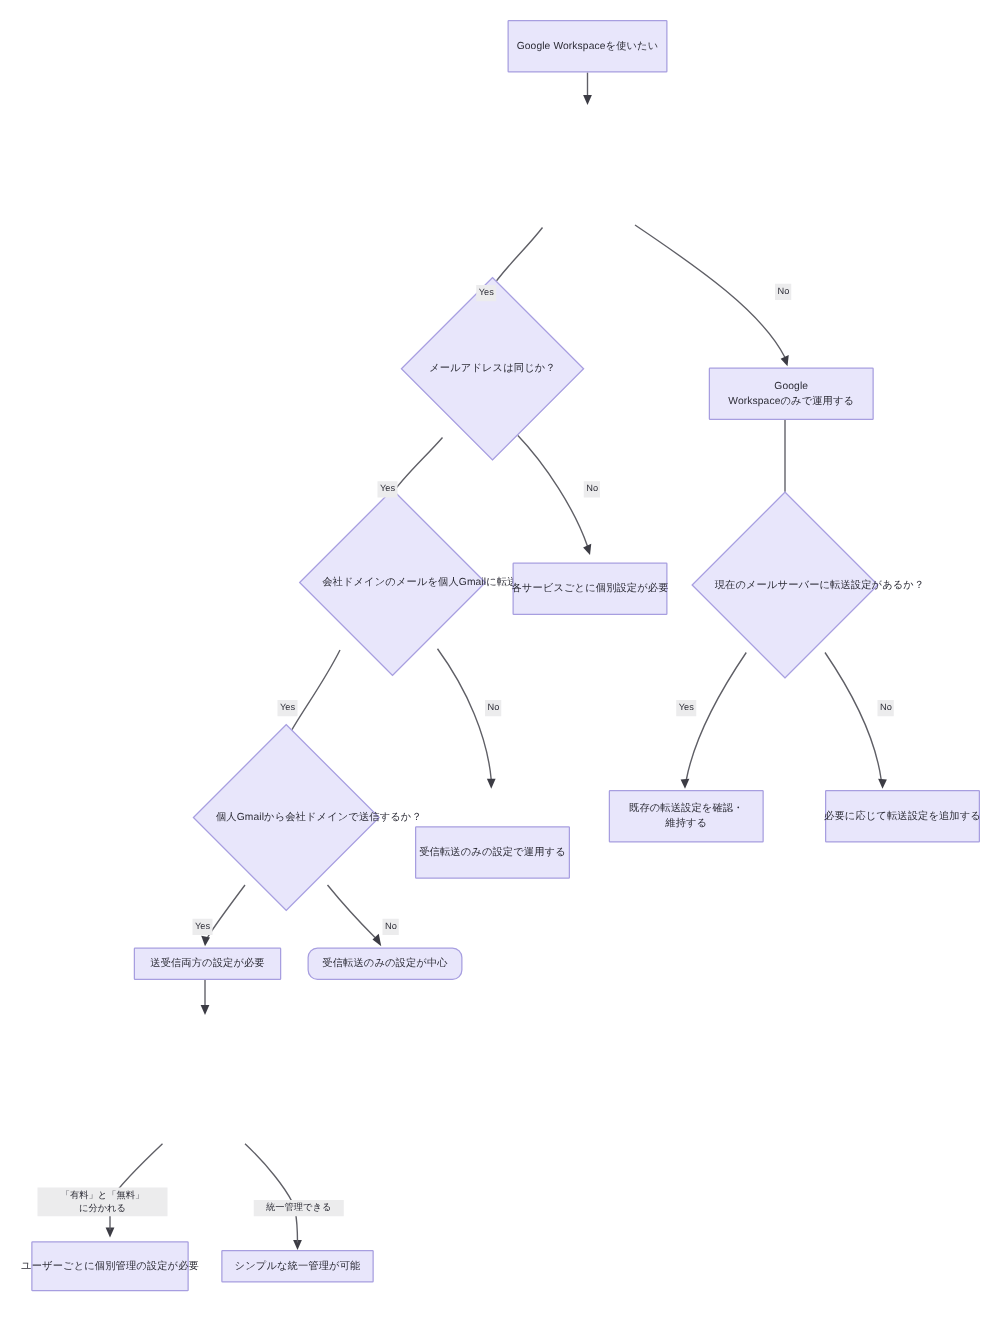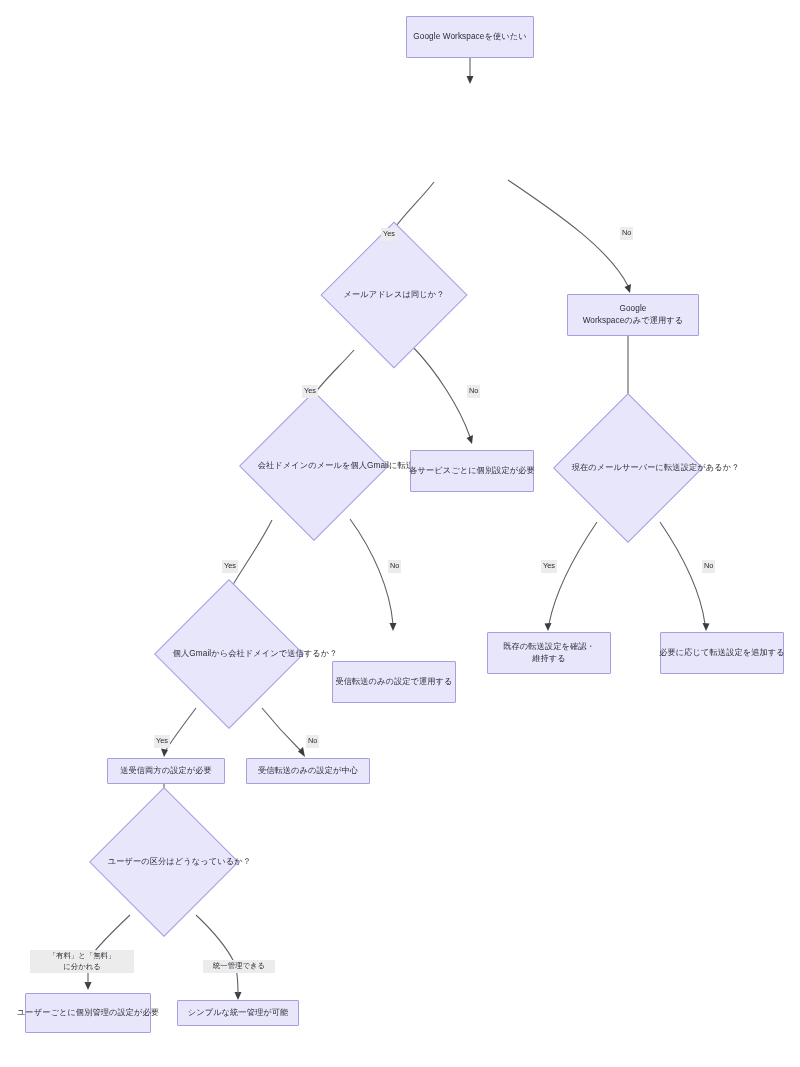--- a/index.html
+++ b/index.html
@@ -237,28 +237,24 @@
   </div>
 
   <div class="node rect" style="left:660px; top:632px; width:124px; height:42px;">
     <span class="node-label">必要に応じて転送設定を追加する</span>
   </div>
 
   <div class="node rect" style="left:107px; top:758px; width:118px; height:26px;">
     <span class="node-label">送受信両方の設定が必要</span>
   </div>
 
-  <div class="node rect" style="left:246px; top:758px; width:124px; height:26px;">
+  <div class="node rect" style="left:246px; top:758px; width:124px; height:26px;border-radius:8px;">
     <span class="node-label">受信転送のみの設定が中心</span>
   </div>
 
-  <div class="node diamond" style="left:88px; top:806px; width:152px; height:112px;">
-    <span class="diamond-shape" style="width:106px; height:106px; left:23px; top:3px;"></span>
-    <span class="node-label">ユーザーの区分はどうなっているか？</span>
-  </div>
 
   <div class="node rect" style="left:25px; top:993px; width:126px; height:40px;">
     <span class="node-label">ユーザーごとに個別管理の設定が必要</span>
   </div>
 
   <div class="node rect" style="left:177px; top:1000px; width:122px; height:26px;">
     <span class="node-label">シンプルな統一管理が可能</span>
   </div>
 
   <div class="edge-label" style="left:381px; top:228px;">

